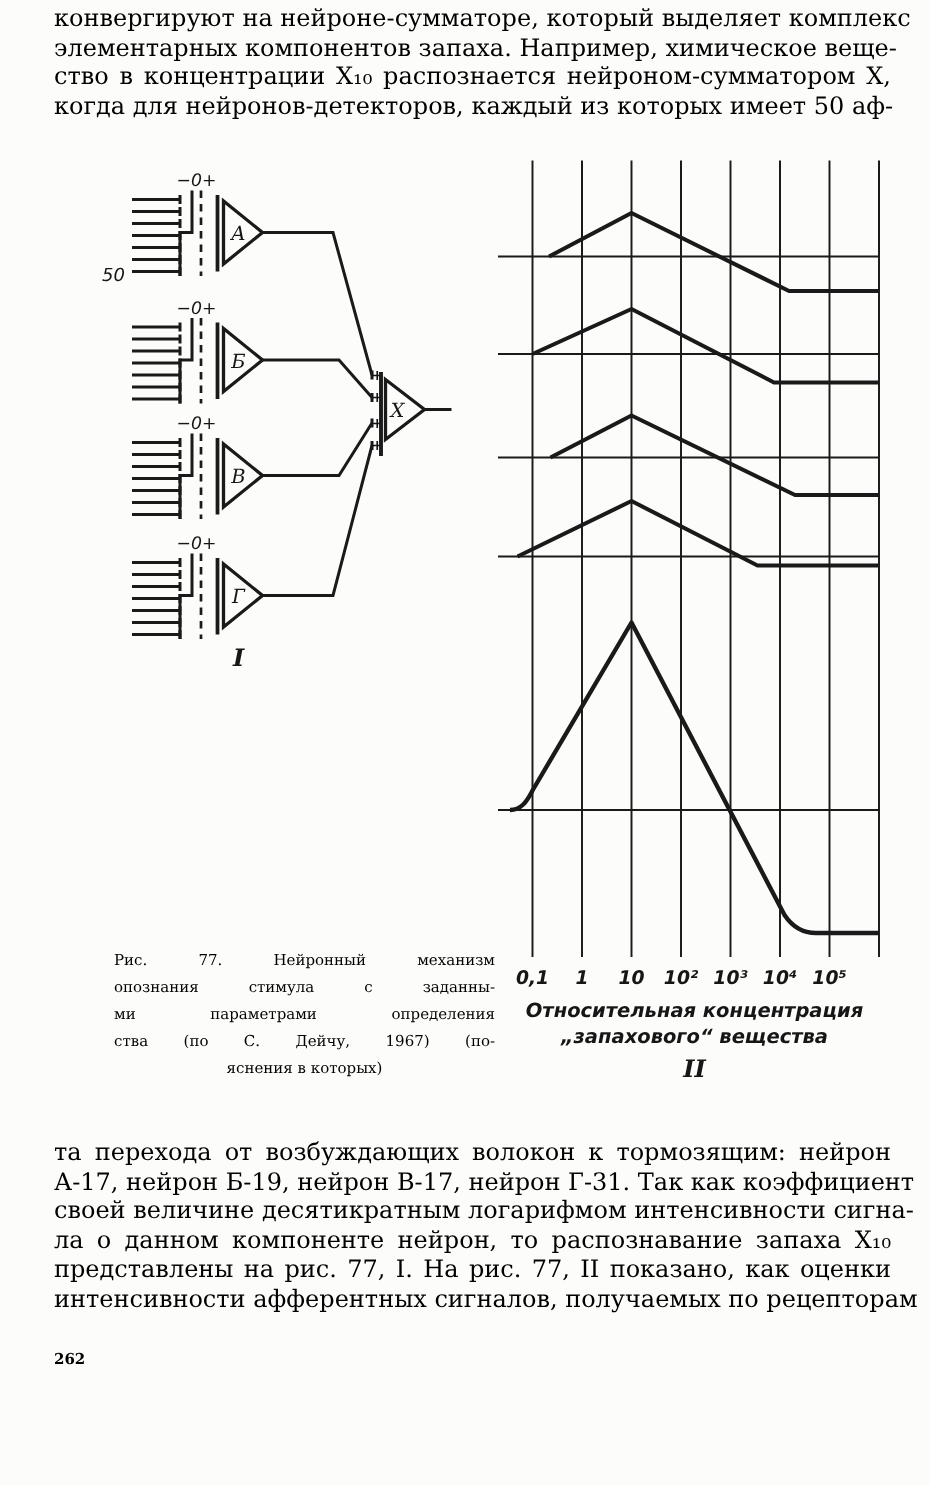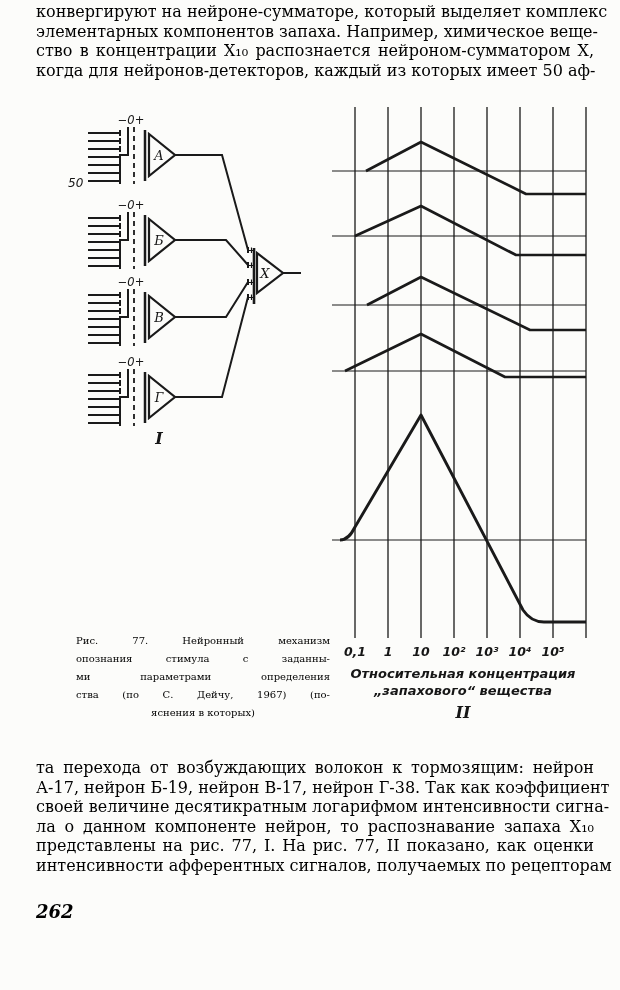--- a/index.html
+++ b/index.html
@@ -9,21 +9,21 @@
     font-family:"DejaVu Serif", serif;
   }
   .para { position:absolute; width:558px; font-size:16px; }
   .para .jline {
     text-align:justify; text-align-last:justify;
     height:19.5px; line-height:19.5px; white-space:nowrap;
   }
   .caption { position:absolute; left:76px; top:632px; width:254px; font-size:10px; }
   .caption .jline { text-align:justify; text-align-last:justify; height:18px; line-height:18px; white-space:nowrap; }
   .caption .cline { text-align:center; height:18px; line-height:18px; }
-  .pageno { position:absolute; left:36px; top:901px; font-size:18px; font-weight:bold;font-style:italic; }
+  .pageno { position:absolute; left:36px; top:901px; font-size:10px; font-weight:bold; }
   .figsvg { position:absolute; }
   .ln { stroke:#1a1a1a; fill:none; }
   svg text { fill:#161616; }
   .dlabel { font:italic 11.5px "DejaVu Sans", sans-serif; text-anchor:middle; }
   .nletter { font:italic 13px "DejaVu Serif", serif; text-anchor:middle; }
   .plus  { font:bold 9.5px "DejaVu Sans", sans-serif; text-anchor:middle; }
   .fifty { font:italic 12px "DejaVu Sans", sans-serif; }
   .partlabel { font:bold italic 16px "DejaVu Serif", serif; text-anchor:middle; }
   .tick { font:bold italic 12.5px "DejaVu Sans", sans-serif; text-anchor:middle; }
   .axis-title { font:bold italic 13px "DejaVu Sans", sans-serif; text-anchor:middle; }
@@ -148,21 +148,21 @@
   <div class="caption">
     <div class="jline">Рис. 77. Нейронный механизм</div>
     <div class="jline">опознания стимула с заданны-</div>
     <div class="jline">ми параметрами определения</div>
     <div class="jline">ства (по С. Дейчу, 1967) (по-</div>
     <div class="cline">яснения в которых)</div>
   </div>
 
   <div class="para" style="left:36px; top:710px;margin-top:48px;">
     <div class="jline">та перехода от возбуждающих волокон к тормозящим:  нейрон</div>
-    <div class="jline">А-17, нейрон Б-19, нейрон В-17, нейрон Г-38. Так как коэффициент</div>
+    <div class="jline">А-17, нейрон Б-19, нейрон В-17, нейрон Г-31. Так как коэффициент</div>
     <div class="jline">своей величине десятикратным логарифмом интенсивности сигна-</div>
     <div class="jline">ла о данном компоненте нейрон, то  распознавание  запаха Х₁₀</div>
     <div class="jline">представлены на рис. 77, I. На рис. 77, II показано, как оценки</div>
     <div class="jline">интенсивности афферентных сигналов, получаемых по рецепторам</div>
   </div>
 
   <div class="pageno">262</div>
 </div>
 
 </body></html>

